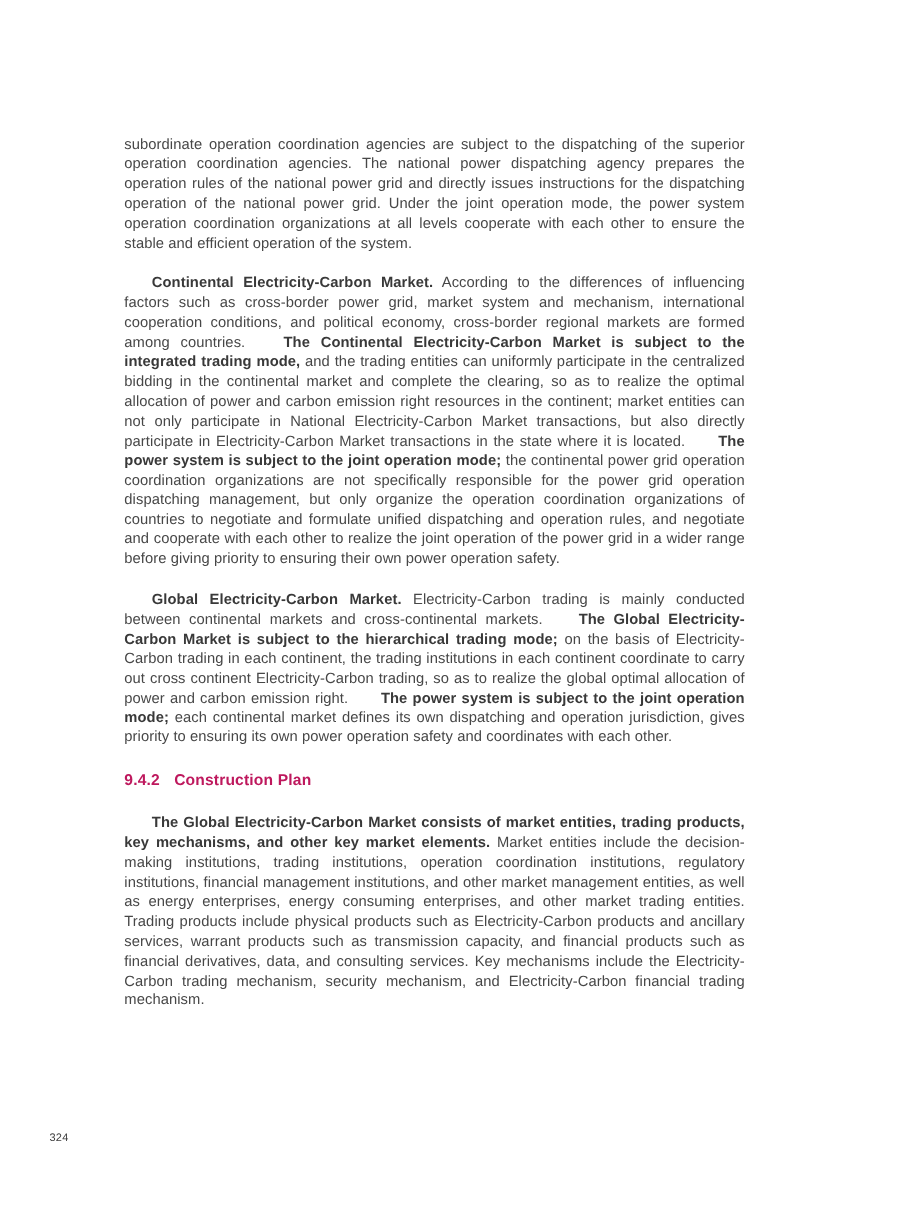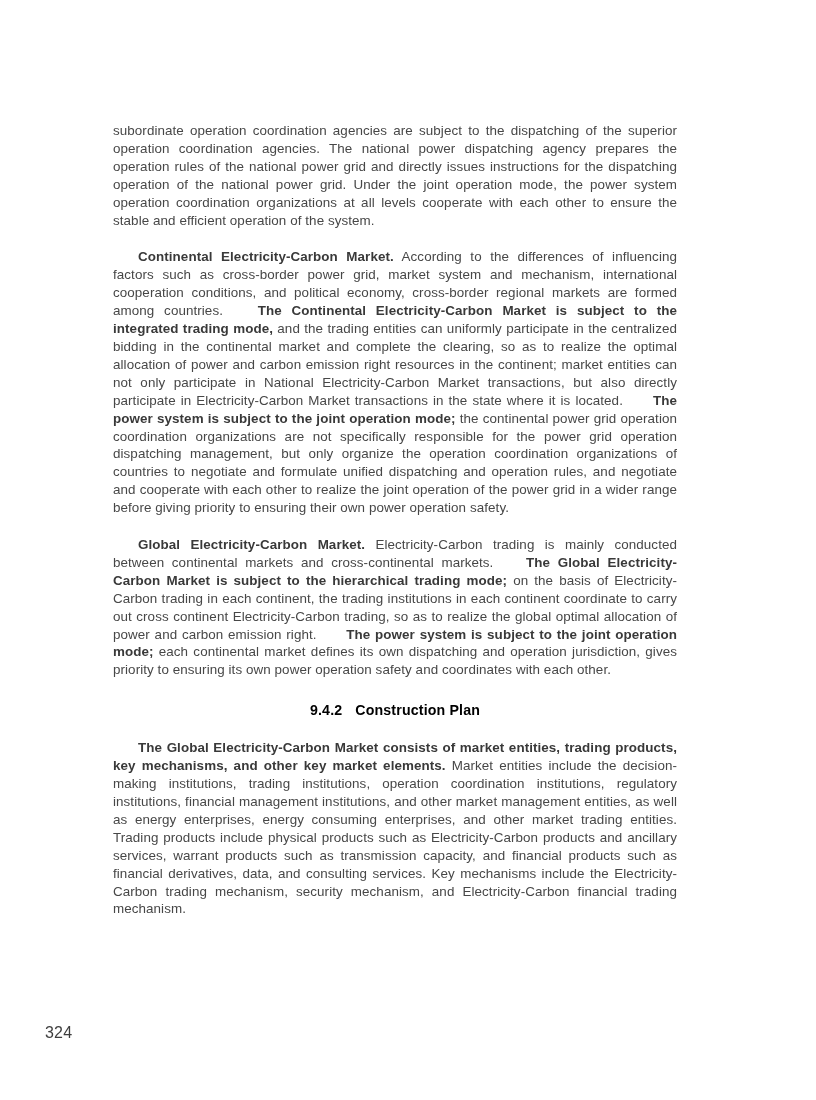--- a/index.html
+++ b/index.html
@@ -35,35 +35,35 @@
   .run.bold {
     font-weight: bold;
     color: #393939;
     margin-left: 25px;
   }
   .heading {
     margin: 23px 0 20px 0;
     font-size: 14.2px;
     line-height: 17px;
     font-weight: bold;
-    color: #000000;
+    color: #be185d;
     letter-spacing: 0.15px;
-    text-align: center;
+    text-align: left;
   }
   .heading-number {
     display: inline-block;
     margin-right: 13px;
   }
   .page-footer {
     position: absolute;
     left: 45px;
     top: 1024px;
   }
   .page-number {
-    font-size: 16px;
+    font-size: 10px;
     color: #3e3e3e;
     letter-spacing: 0.2px;
   }
 </style>
 </head>
 <body>
 
 <div class="page">
 
   <main class="text-block">

